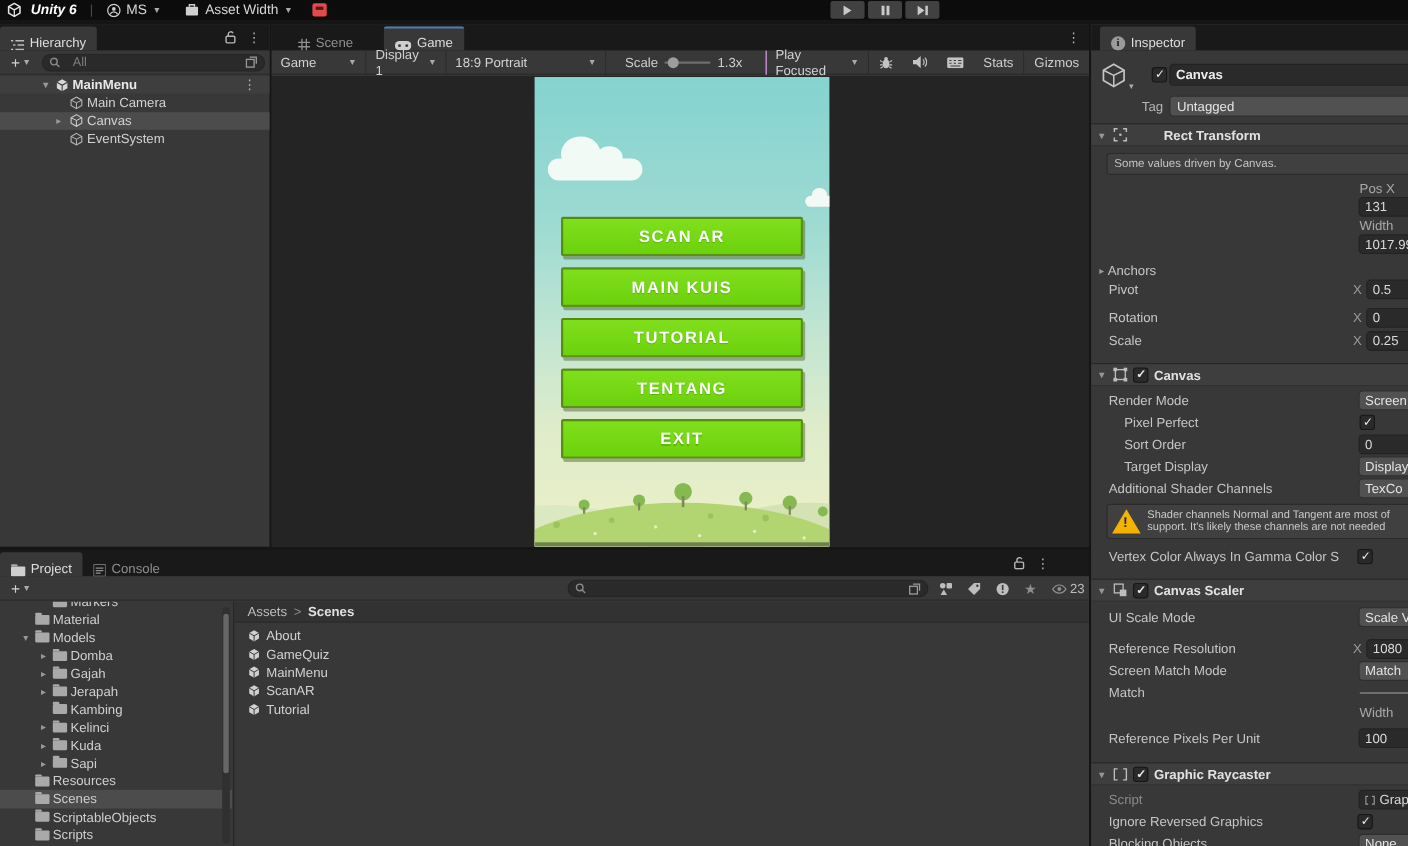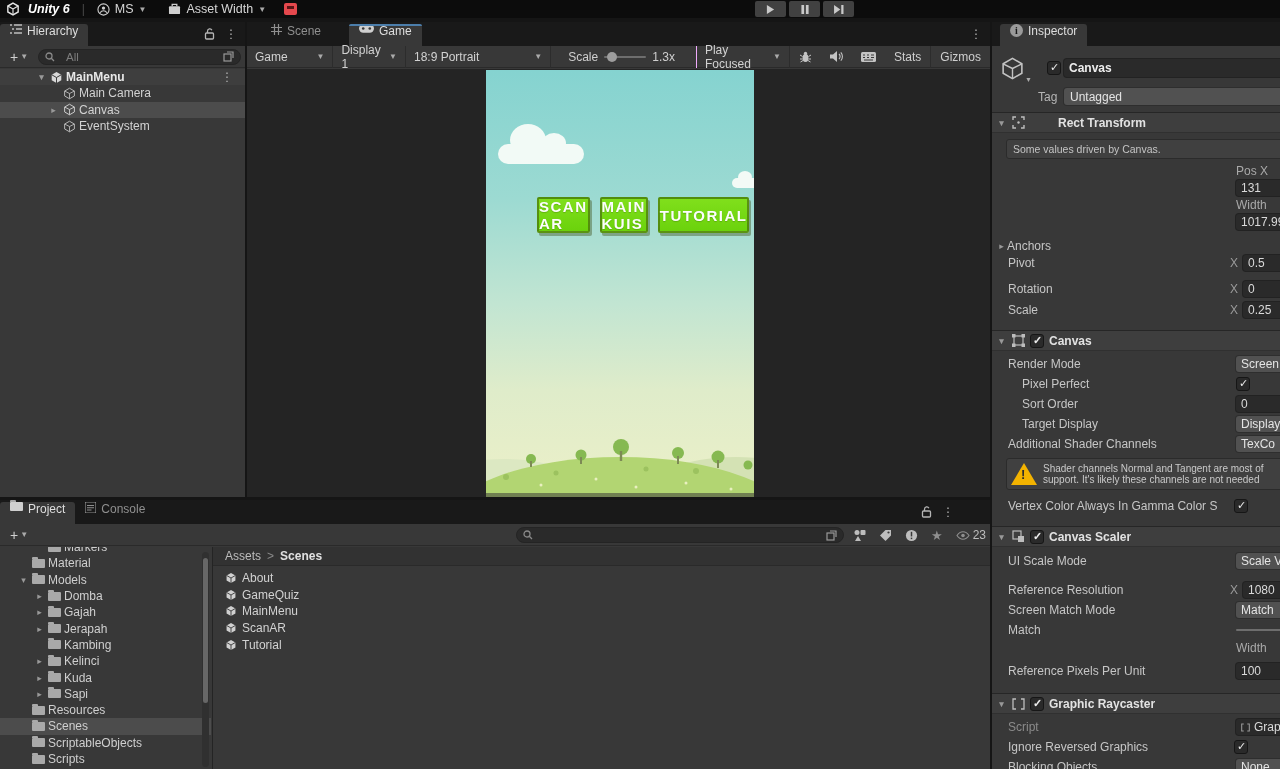--- a/index.html
+++ b/index.html
@@ -18,21 +18,21 @@
   .red-badge::after { content:""; position:absolute; left:3px; top:3px; width:7px; height:3px; background:#5a1516; }
   #play-controls { position:absolute; left:755px; top:1px; display:flex; gap:3px; }
   .pc-btn { width:31px; height:16px; background:#414141; border:none; border-radius:2px;
     display:flex; align-items:center; justify-content:center; color:#c9c9c9; }
   .pc-btn svg { display:block; }
 
   
   .panel { position:absolute; background:#383838; }
   .tabwell { position:absolute; left:0; top:0; right:0; height:24px; background:#191919;
     display:flex; align-items:flex-end; }
-  .tab { height:22px; display:flex; align-items:flex-start; gap:5px; padding:0 10px;
+  .tab { height:22px; display:flex; align-items:flex-end; gap:5px; padding:0 10px;
     color:#8f8f8f; font-size:12px; position:relative; }
   .tab.active { background:#383838; color:#dedede; border-radius:3px 3px 0 0; }
   .tab.active.focus-accent::before { content:""; position:absolute; left:0; top:0; right:0; height:2px;
     background:#4c7eab; border-radius:3px 3px 0 0; }
   .well-icons { margin-left:auto; display:flex; align-items:center; gap:10px; padding-right:8px; height:24px; }
   .kebab { color:#b5b5b5; font-size:12px; letter-spacing:0; }
   .toolbar { position:absolute; left:0; top:24px; right:0; height:22px; background:#383838;
     border-bottom:1px solid #2a2a2a; display:flex; align-items:center; }
   .plus-dd { display:flex; align-items:center; color:#d0d0d0; padding:0 6px; gap:2px; font-size:14px; }
   .searchpill { height:16px; background:#2a2a2a; border:1px solid #242424; border-radius:9px;
@@ -75,21 +75,21 @@
   #game-content { position:absolute; left:0; top:47px; right:0; bottom:0; background:#242424; overflow:hidden; }
   #viewport { position:absolute; left:239px; top:1px; width:268px; height:427px; overflow:hidden;
     background:linear-gradient(180deg,#85d3d0 0%,#9cdad2 30%,#c2e5d2 55%,#dfecca 75%,#ecf0c8 100%); }
   .cloud { position:absolute; background:#f8fcf8; border-radius:20px; opacity:.95; }
   .cloud::before, .cloud::after { content:""; position:absolute; background:#f8fcf8; border-radius:50%; }
   #cloud-big { left:12px; top:74px; width:86px; height:20px; }
   #cloud-big::before { left:12px; top:-20px; width:36px; height:32px; }
   #cloud-big::after { left:44px; top:-11px; width:24px; height:20px; }
   #cloud-small { left:246px; top:108px; width:34px; height:10px; }
   #cloud-small::before { left:6px; top:-7px; width:14px; height:12px; }
-  #menu-stack { position:absolute; left:24px; top:127px; width:220px; display:flex; flex-direction:row; gap:10px;margin-left:27px; }
+  #menu-stack { position:absolute; left:24px; top:127px; width:220px; display:flex; flex-direction:column; gap:10px; }
   .gbtn { height:36px; background:linear-gradient(180deg,#80df1c,#6bd20c);
     border:2px solid rgba(62,84,13,.55); border-radius:2px; box-shadow:2px 3px 0 rgba(70,90,40,.45);
     color:#fdfdfd; font-weight:bold; font-size:15px; letter-spacing:1.5px;
     display:flex; align-items:center; justify-content:center; text-shadow:0 1px 1px rgba(0,0,0,.18);
     font-family:"Liberation Sans",sans-serif; }
   #ground { position:absolute; left:0; bottom:0; width:268px; height:90px; }
 
   
   #project { left:0; top:500px; width:990px; height:270px; }
   #project .toolbar { padding:0 4px; }

